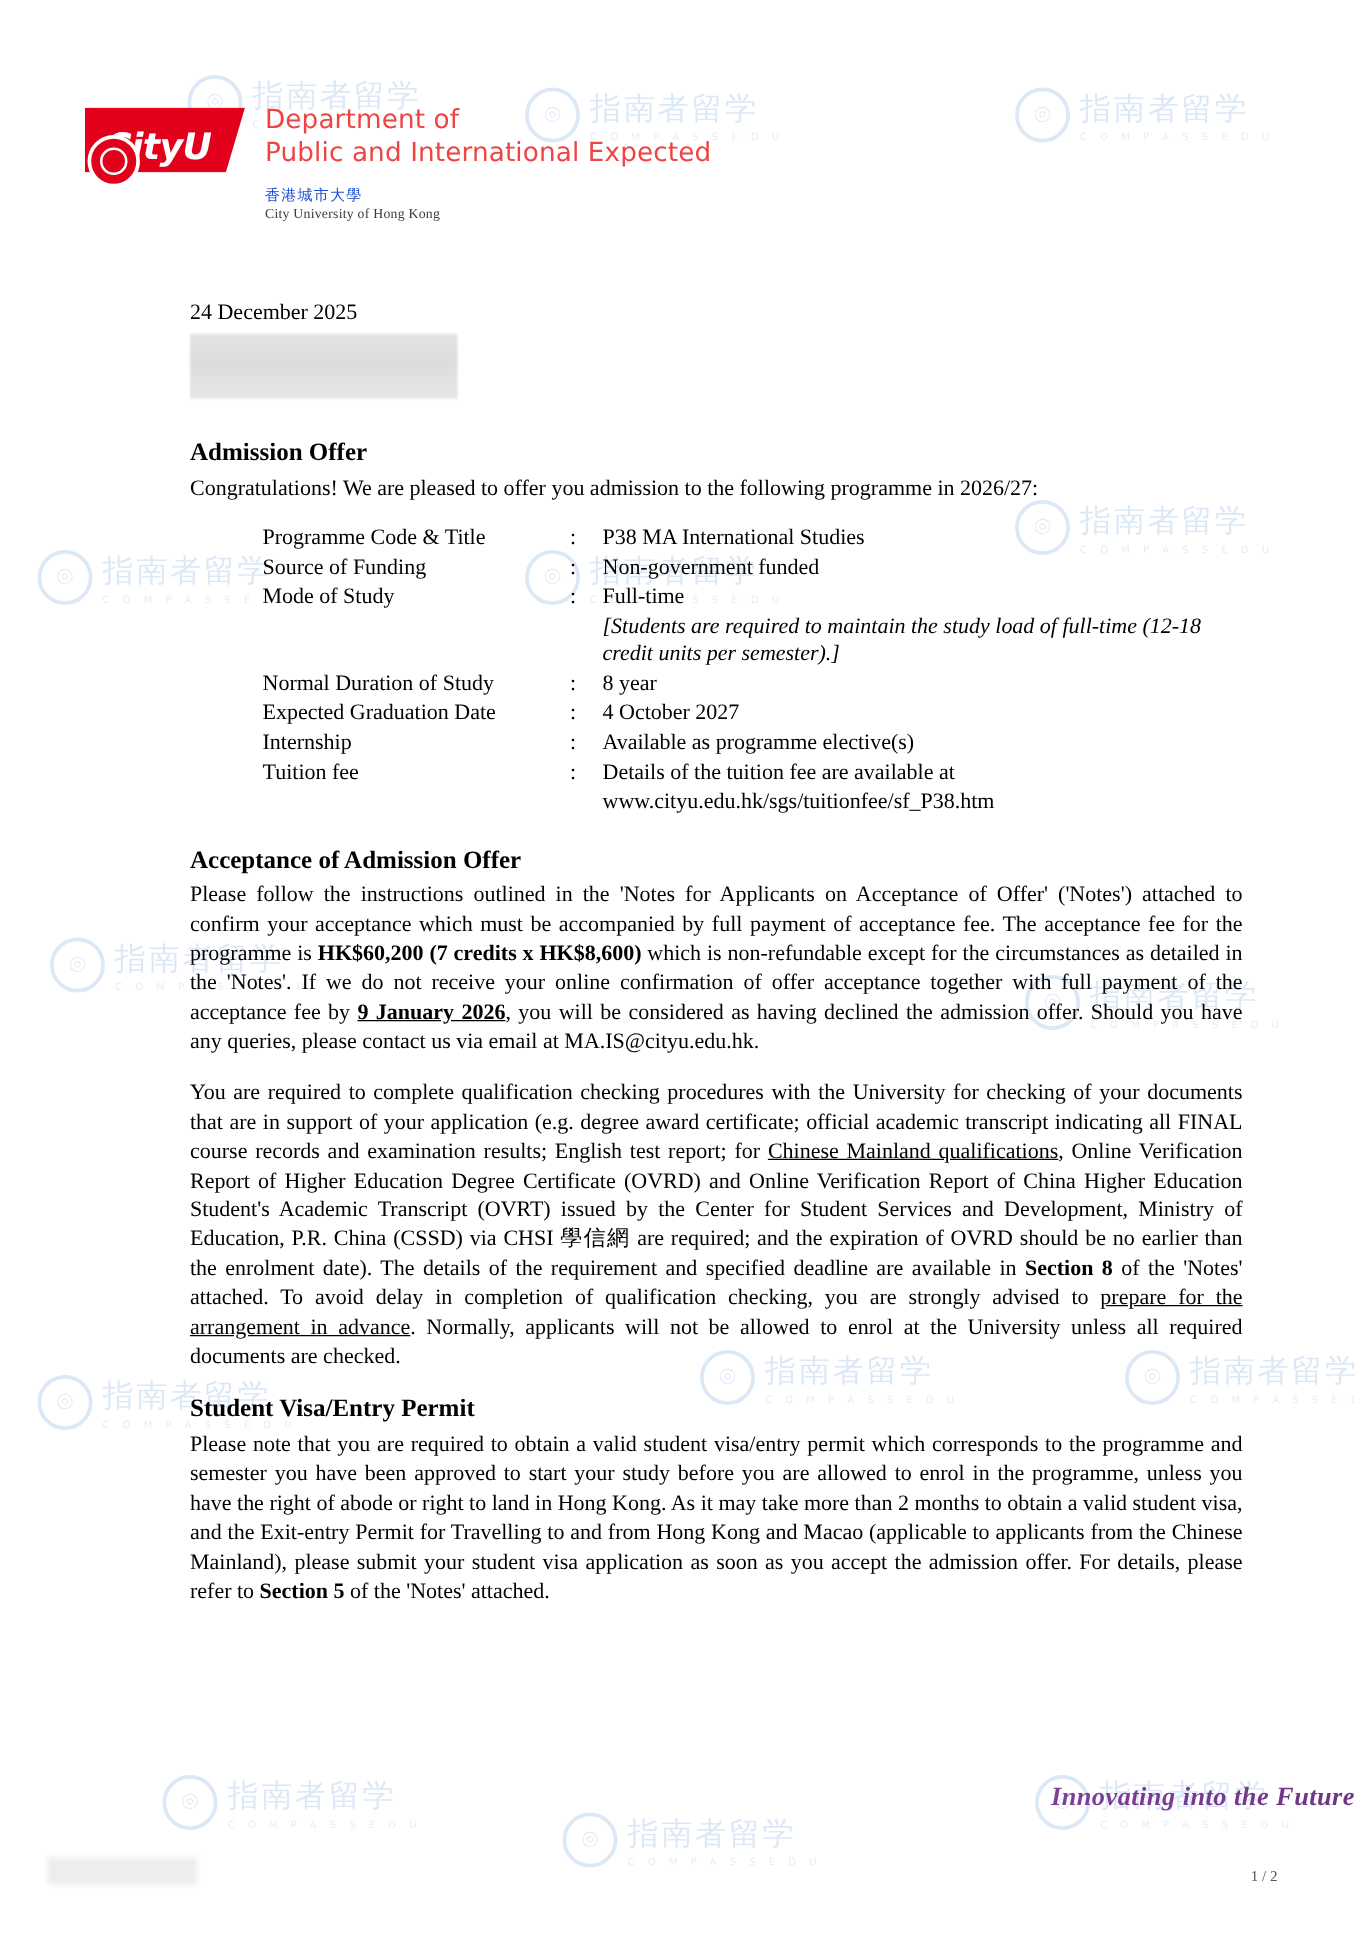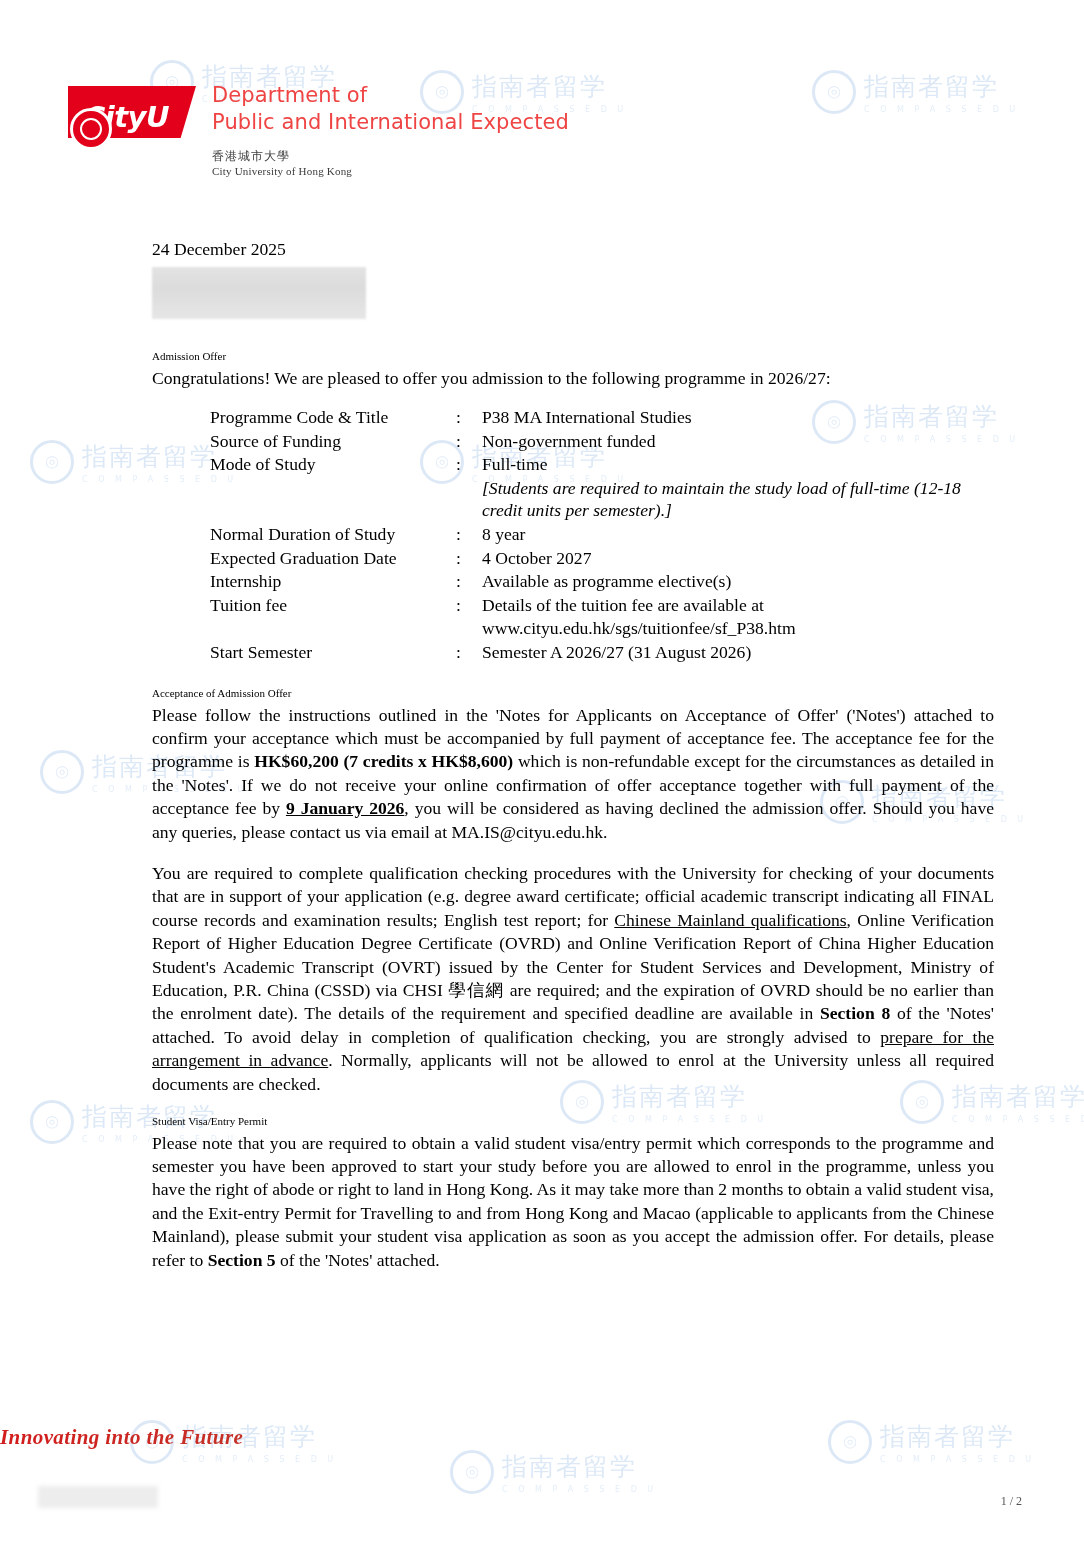--- a/index.html
+++ b/index.html
@@ -78,21 +78,21 @@
     font-family: "DejaVu Sans", sans-serif;
     font-size: 21px;
     color: #ef4444;
     line-height: 1.28;
     letter-spacing: 0.1px;
   }
   .dept-cn {
     margin-top: 12px;
     font-family: "DejaVu Sans", sans-serif;
     font-size: 12px;
-    color: #404040;
+    color: #1d4ed8;
     letter-spacing: 1px;
   }
   .dept-en {
     font-family: Liberation Serif, serif;
     font-size: 11px;
     color: #3b3b3b;
     letter-spacing: 0.2px;
   }
 
   
@@ -108,22 +108,22 @@
     margin-bottom: 6px;
   }
   .redaction {
     width: 214px;
     height: 52px;
     background: linear-gradient(180deg, #e3e3e3 0%, #dcdcdc 40%, #e6e6e6 100%);
     filter: blur(1px);
     margin: 6px 0 30px 0;
   }
   h2.sec {
-    font-size: 11px;
-    font-weight: normal;
+    font-size: 20px;
+    font-weight: bold;
     margin: 0 0 3px 0;
   }
   p.para {
     margin: 0 0 0 0;
     text-align: justify;
   }
   .spacer-lg { height: 22px; }
   .spacer-md { height: 18px; }
 
   
@@ -146,21 +146,21 @@
 
   b, .bold { font-weight: bold; }
   u, .ul { text-decoration: underline; }
 
   
   .footer-slogan {
     position: absolute;
     left: 0;
     right: 0;
     top: 1425px;
-    text-align: left;
+    text-align: right;
     font-family: "Liberation Serif", serif;
     font-style: italic;
     font-weight: bold;
     font-size: 21px;
     background: linear-gradient(90deg, #d21c1c 0%, #c0392b 30%, #8e44ad 62%, #6c3483 100%);
     -webkit-background-clip: text;
     background-clip: text;
     color: transparent;
     letter-spacing: 0.4px;
   }
@@ -395,25 +395,20 @@
       <tr>
         <td class="label">Tuition fee</td>
         <td class="colon">:</td>
         <td class="value">Details of the tuition fee are available at</td>
       </tr>
       <tr>
         <td class="label"></td>
         <td class="colon"></td>
         <td class="value">www.cityu.edu.hk/sgs/tuitionfee/sf_P38.htm</td>
       </tr>
-      <tr>
-        <td class="label">Start Semester</td>
-        <td class="colon">:</td>
-        <td class="value">Semester A 2026/27 (31 August 2026)</td>
-      </tr>
     </tbody>
   </table>
 
   <div class="spacer-lg"></div>
 
   <h2 class="sec">Acceptance of Admission Offer</h2>
   <p class="para"><span>Please follow the instructions outlined in the 'Notes for Applicants on Acceptance of Offer' ('Notes') attached to confirm your acceptance which must be accompanied by full payment of acceptance fee. The acceptance fee for the programme is </span><b>HK$60,200 (7 credits x HK$8,600)</b><span> which is non-refundable except for the circumstances as detailed in the 'Notes'. If we do not receive your online confirmation of offer acceptance together with full payment of the acceptance fee by </span><b><u>9 January 2026</u></b><span>, you will be considered as having declined the admission offer. Should you have any queries, please contact us via email at MA.IS@cityu.edu.hk.</span></p>
 
   <div class="spacer-md"></div>
 

